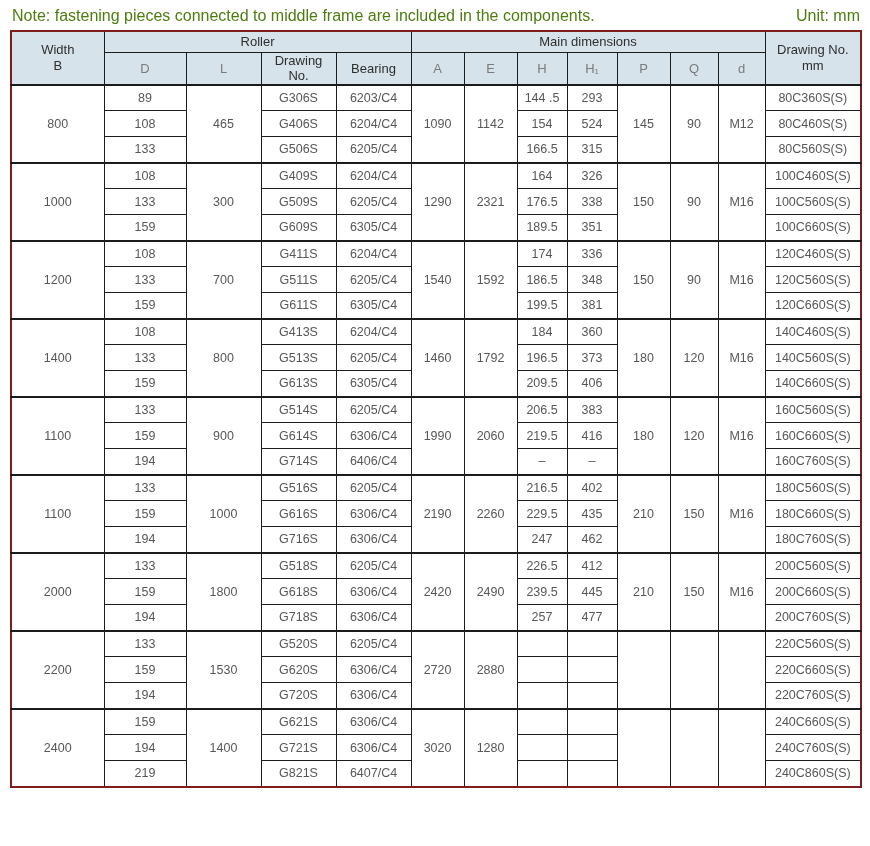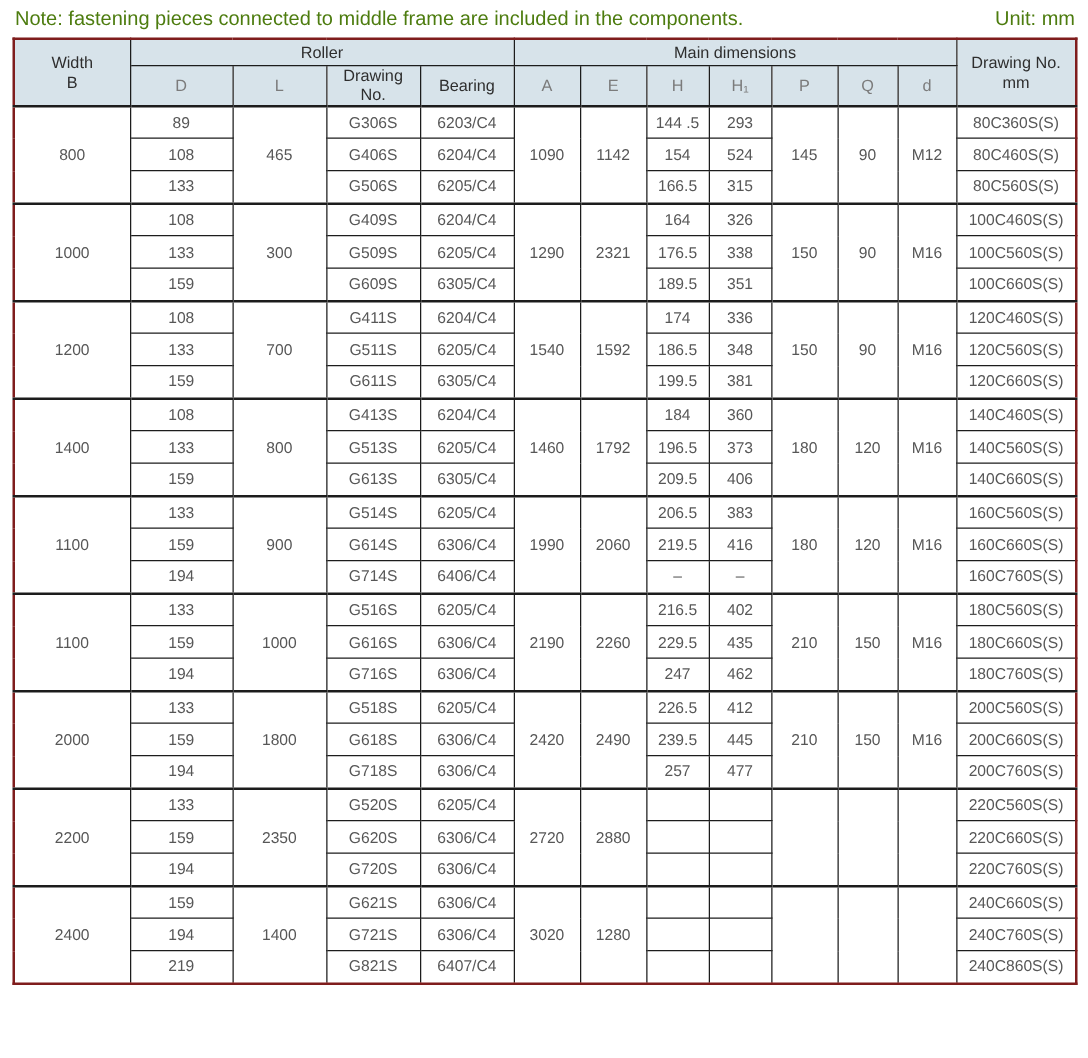--- a/index.html
+++ b/index.html
@@ -309,21 +309,21 @@
           <td>194</td>
           <td>G718S</td>
           <td>6306/C4</td>
           <td>257</td>
           <td>477</td>
           <td>200C760S(S)</td>
         </tr>
         <tr class="group-start">
           <td rowspan="3">2200</td>
           <td>133</td>
-          <td rowspan="3">2350</td>
+          <td rowspan="3">1530</td>
           <td>G520S</td>
           <td>6205/C4</td>
           <td rowspan="3">2720</td>
           <td rowspan="3">2880</td>
           <td></td>
           <td></td>
           <td rowspan="3"></td>
           <td rowspan="3"></td>
           <td rowspan="3"></td>
           <td>220C560S(S)</td>

